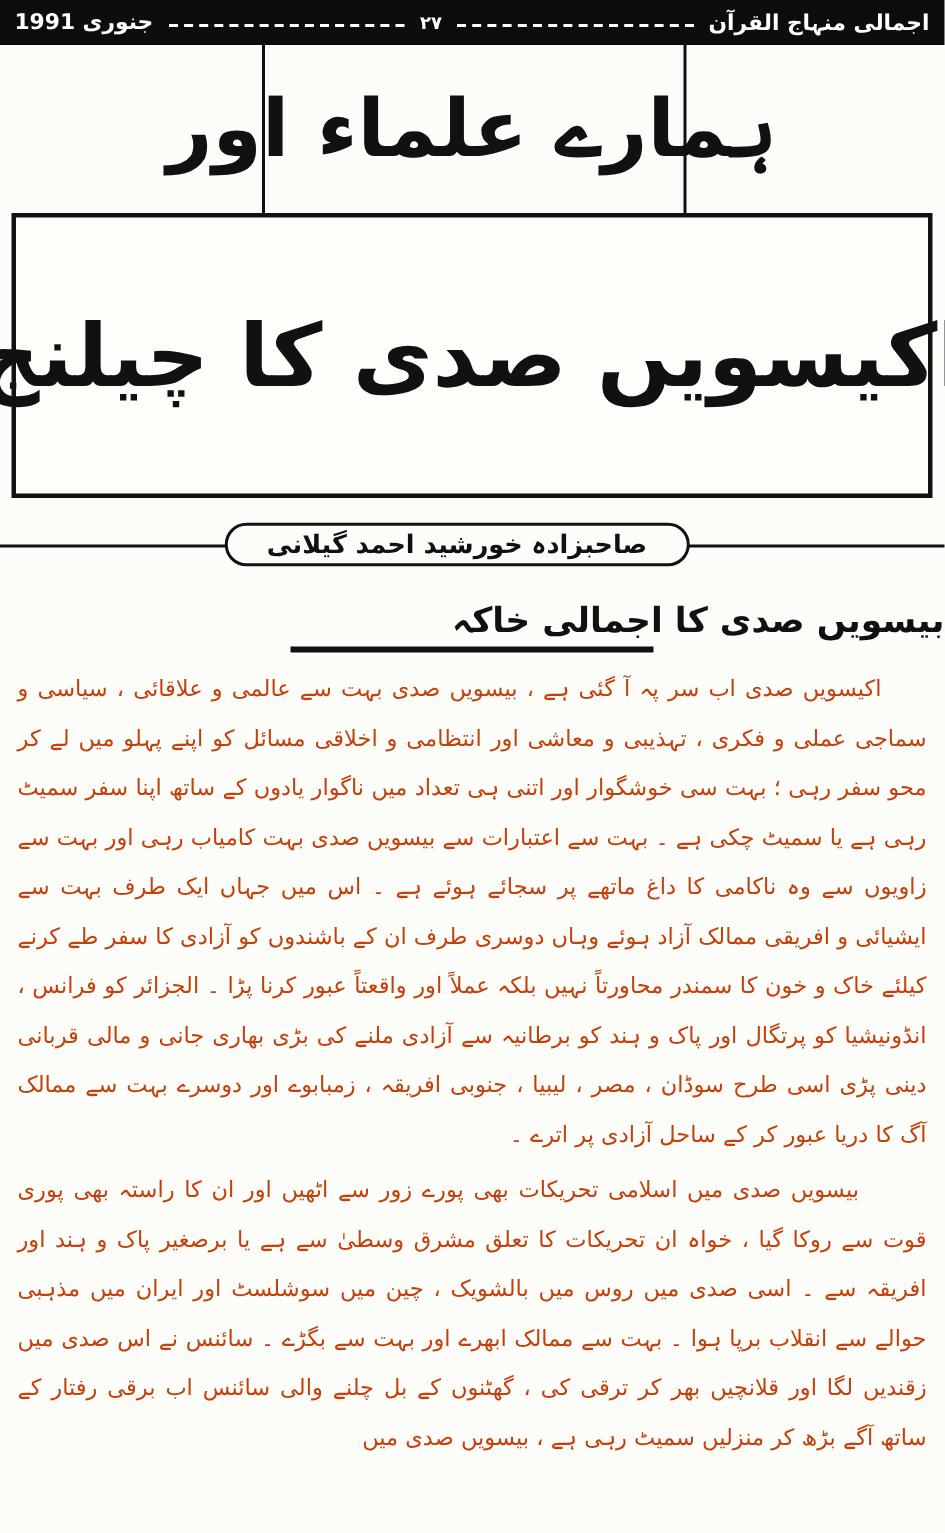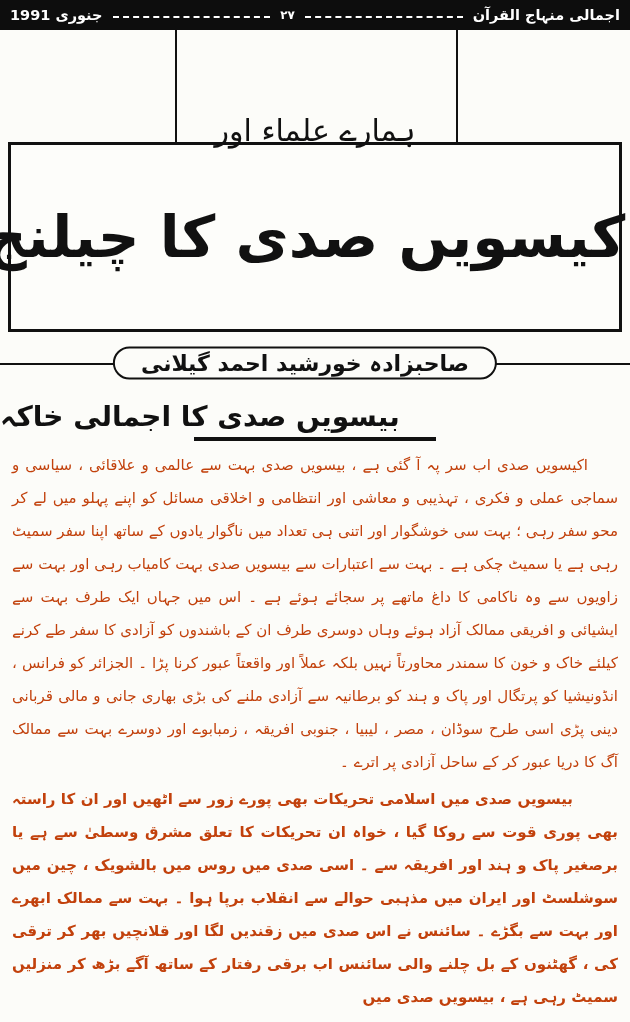--- a/index.html
+++ b/index.html
@@ -42,25 +42,24 @@
     position: relative;
     height: 112px;
   }
   .vrule { position: absolute; top: 0; bottom: 0; width: 2px; background: #111; }
   .vrule.left  { left: 175px; }
   .vrule.right { left: 456px; }
   .kicker-text {
     position: absolute;
     left: 50%; top: 50%;
     transform: translate(-50%, -50%);
-    font-size: 30px;
-    font-weight: normal;
+    font-size: 53px;
+    font-weight: bold;
     white-space: nowrap;
     letter-spacing: 1px;
-    margin-top: 44px;
   }
 
   
   .title-box {
     margin: 0 8px;
     height: 190px;
     border: 3px solid #111;
     background: #fdfdfa;
     display: flex;
     align-items: center;
@@ -85,30 +84,30 @@
   }
   .author-pill {
     position: absolute;
     top: 50%;
     left: calc(50% - 10px);
     transform: translate(-50%, -50%);
     background: #fcfcf9;
     border: 2px solid #111;
     border-radius: 999px;
     padding: 2px 26px;
-    font-size: 22px;
+    font-size: 17px;
     font-weight: bold;
     white-space: nowrap;
   }
 
   
   .section-heading {
     margin-top: 6px;
-    text-align: left;
-    font-size: 28px;
+    text-align: right;
+    font-size: 23px;
     font-weight: bold;
   }
   .heading-underline {
     width: 242px;
     height: 4px;
     background: #111;
     margin: 4px auto 0 auto;
   }
 
   
@@ -116,21 +115,21 @@
     padding: 8px 12px 0 12px;
     direction: rtl;
   }
   .body-text p {
     font-size: 15px;
     line-height: 2.2;
     text-align: justify;
     color: #c2410c;
   }
   .body-text p.para-1 { text-indent: 2em; }
-  .body-text p.para-2 { text-indent: 3em; margin-top: 4px; font-weight: bold; }
+  .body-text p.para-2 { text-indent: 3em; margin-top: 4px; }
 </style>
 </head>
 <body>
 
 <div class="page">
 
   <div class="header-bar">
     <span>اجمالی منہاج القرآن</span>
     <span class="dash-fill"></span>
     <span class="pageno">۲۷</span>

